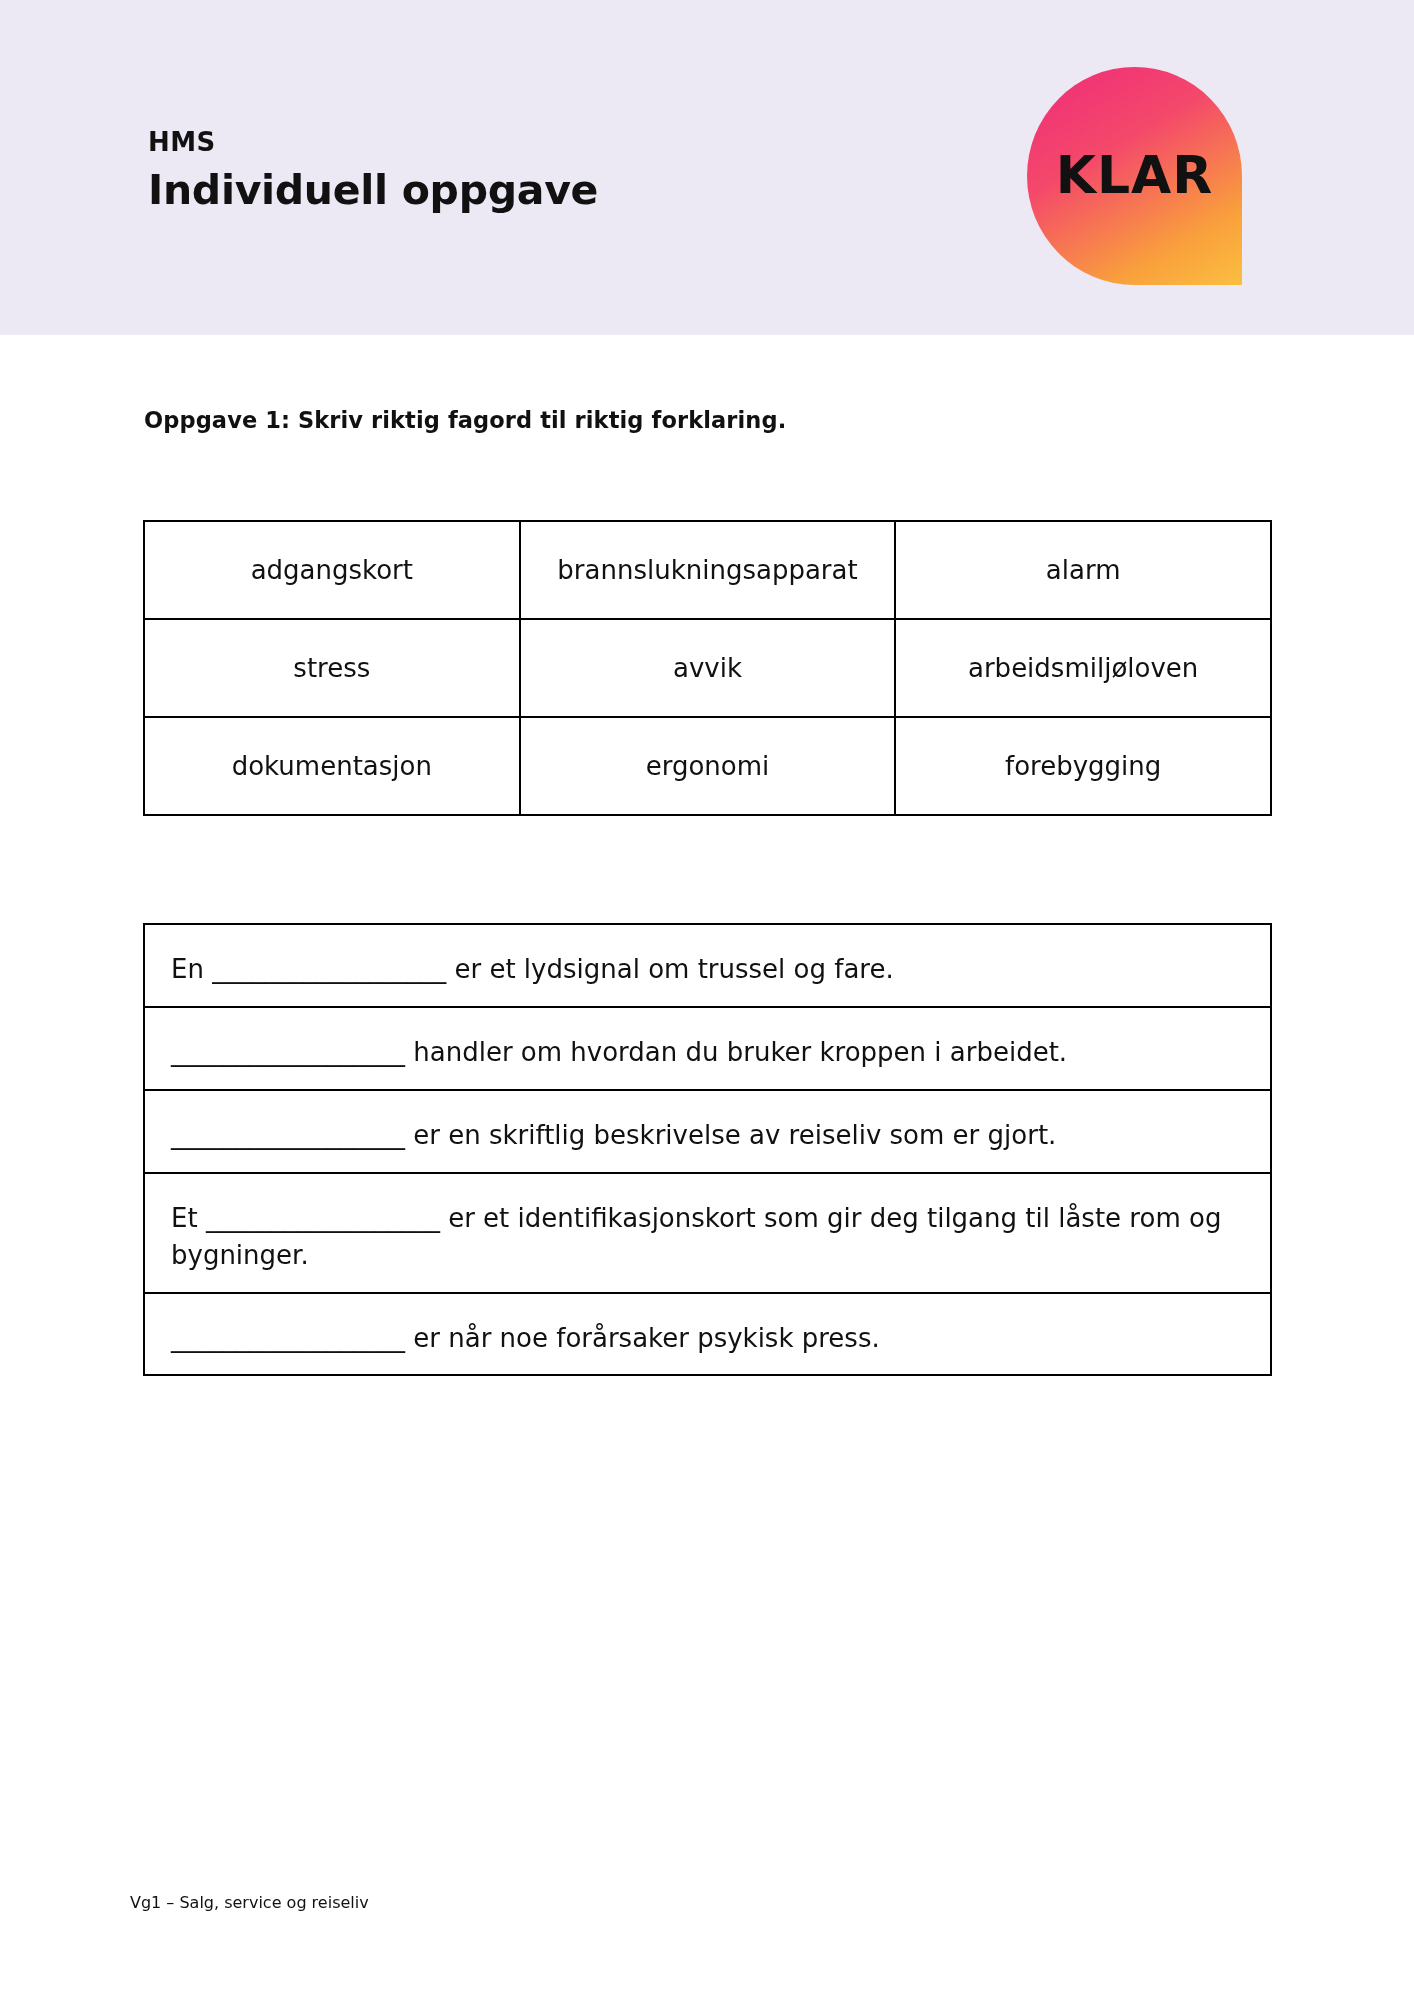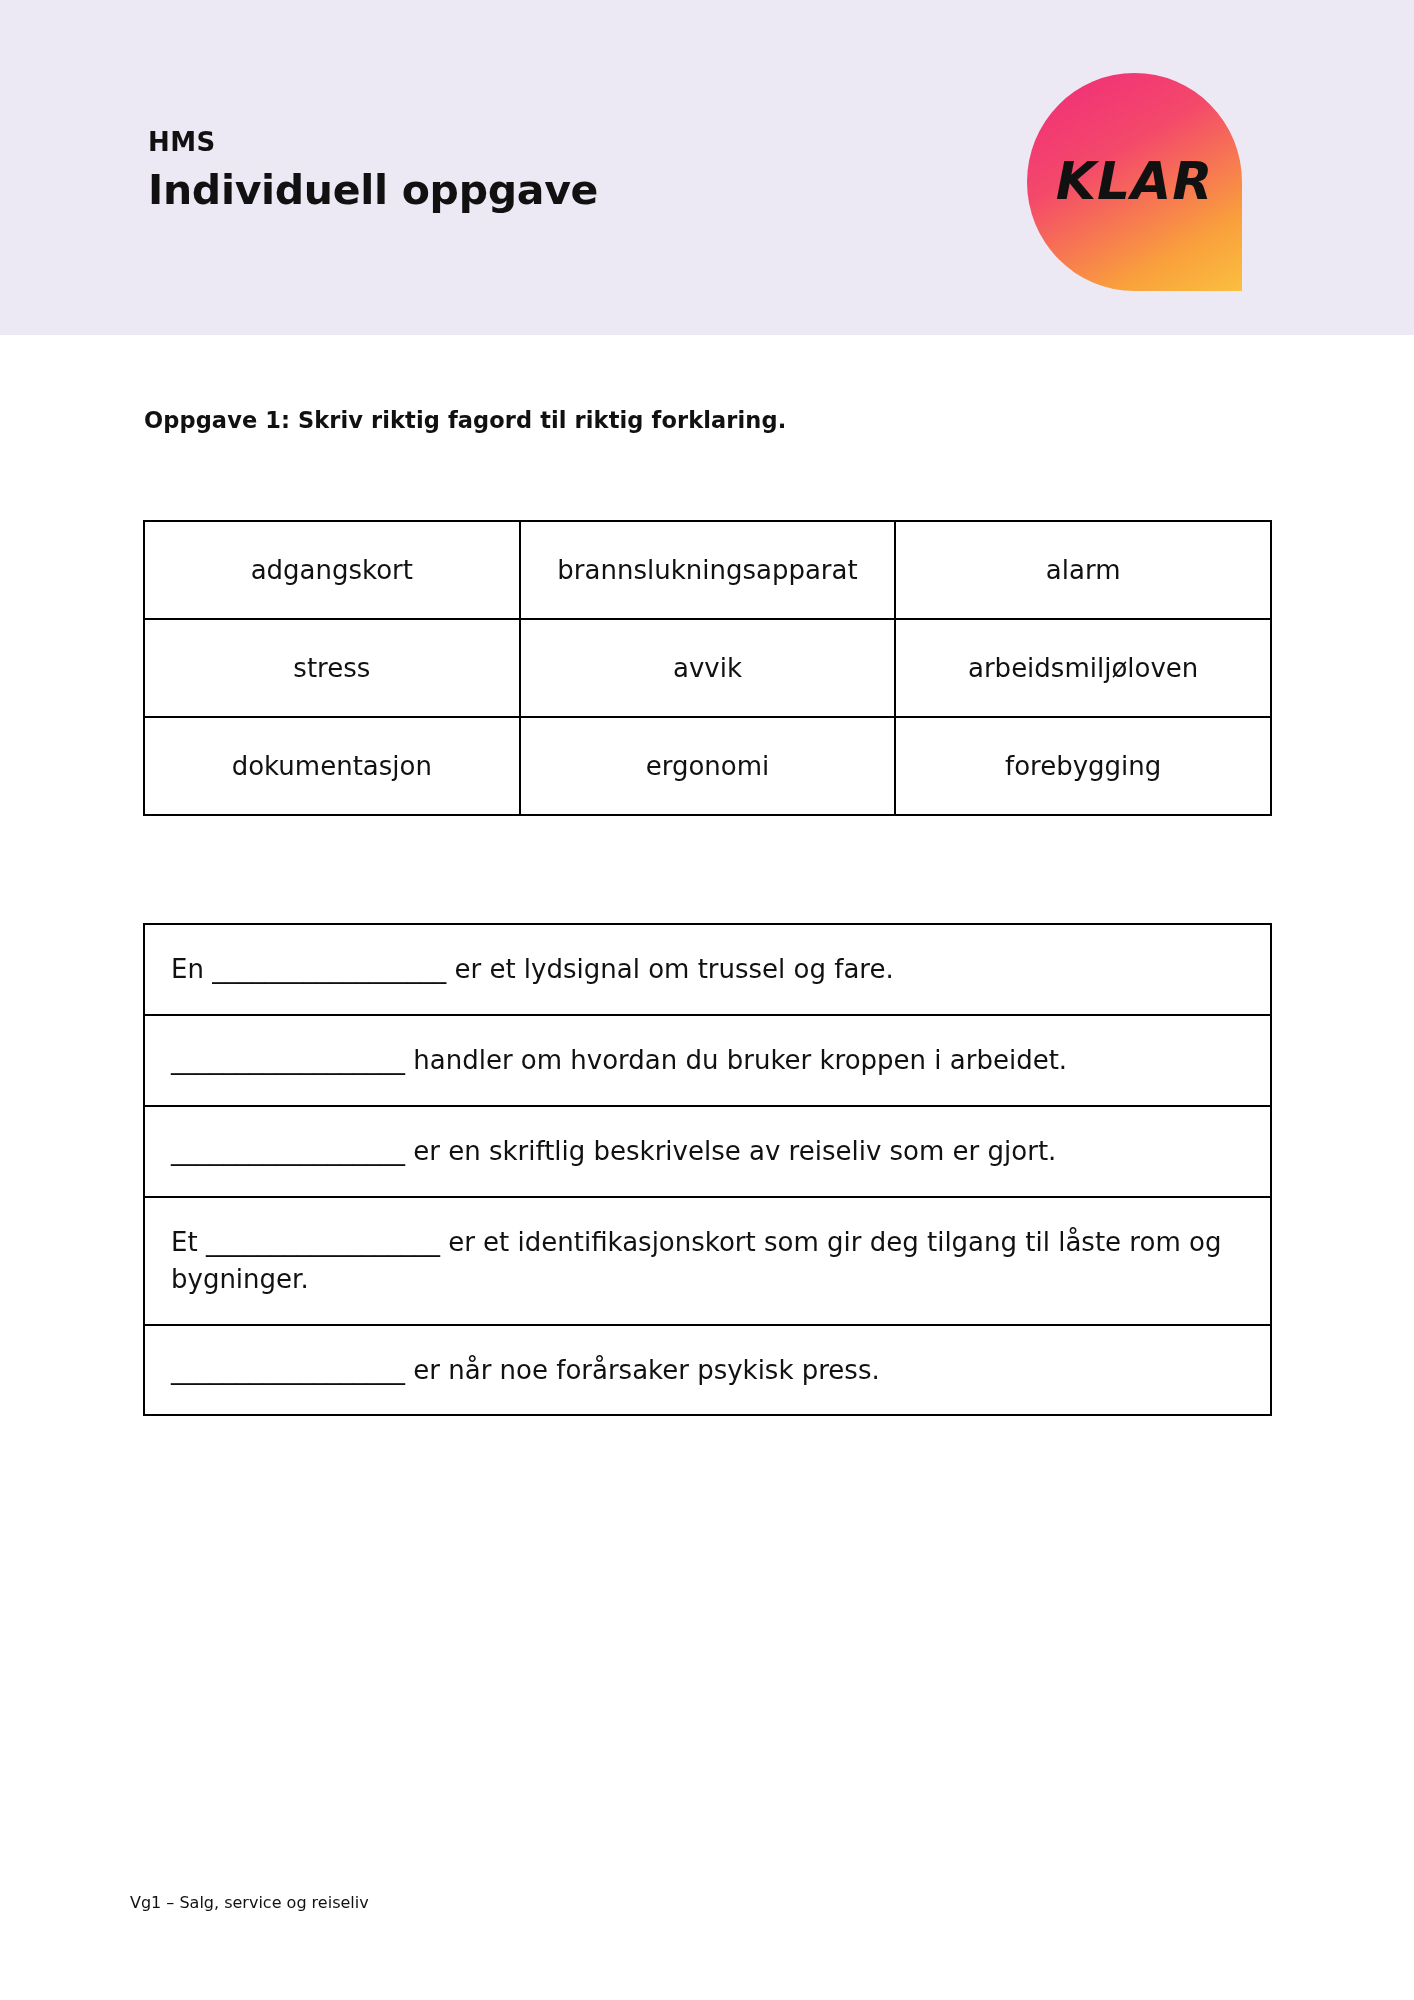--- a/index.html
+++ b/index.html
@@ -43,26 +43,25 @@
     letter-spacing: -0.3px;
     color: #111111;
     margin: 0;
     line-height: 1.05;
   }
 
   
   .logo {
     position: absolute;
     left: 1027px;
-    top: 73px;
+    top: 67px;
     width: 215px;
     height: 218px;
     background: linear-gradient(150deg, #ef2a7b 0%, #f4496a 38%, #f9a03c 78%, #fbbf3f 100%);
     border-radius: 50% 50% 0 50%;
-    font-style: italic;
   }
   .logo-text {
     position: absolute;
     left: 0;
     right: 0;
     top: 50%;
     transform: translateY(-52%);
     text-align: center;
     font-size: 52px;
     font-weight: bold;
@@ -113,21 +112,21 @@
   .sentences {
     position: absolute;
     left: 143px;
     top: 588px;
     width: 1129px;
     border: 2.5px solid #000000;
     box-sizing: border-box;
   }
   .sentence-row {
     border-bottom: 2.5px solid #000000;
-    padding: 26px 24px 26px 26px;
+    padding: 26px 24px 18px 26px;
     font-size: 26px;
     line-height: 1.42;
     color: #111111;
     min-height: 56px;
     box-sizing: border-box;
   }
   .sentence-row:last-child {
     border-bottom: none;
   }
 

